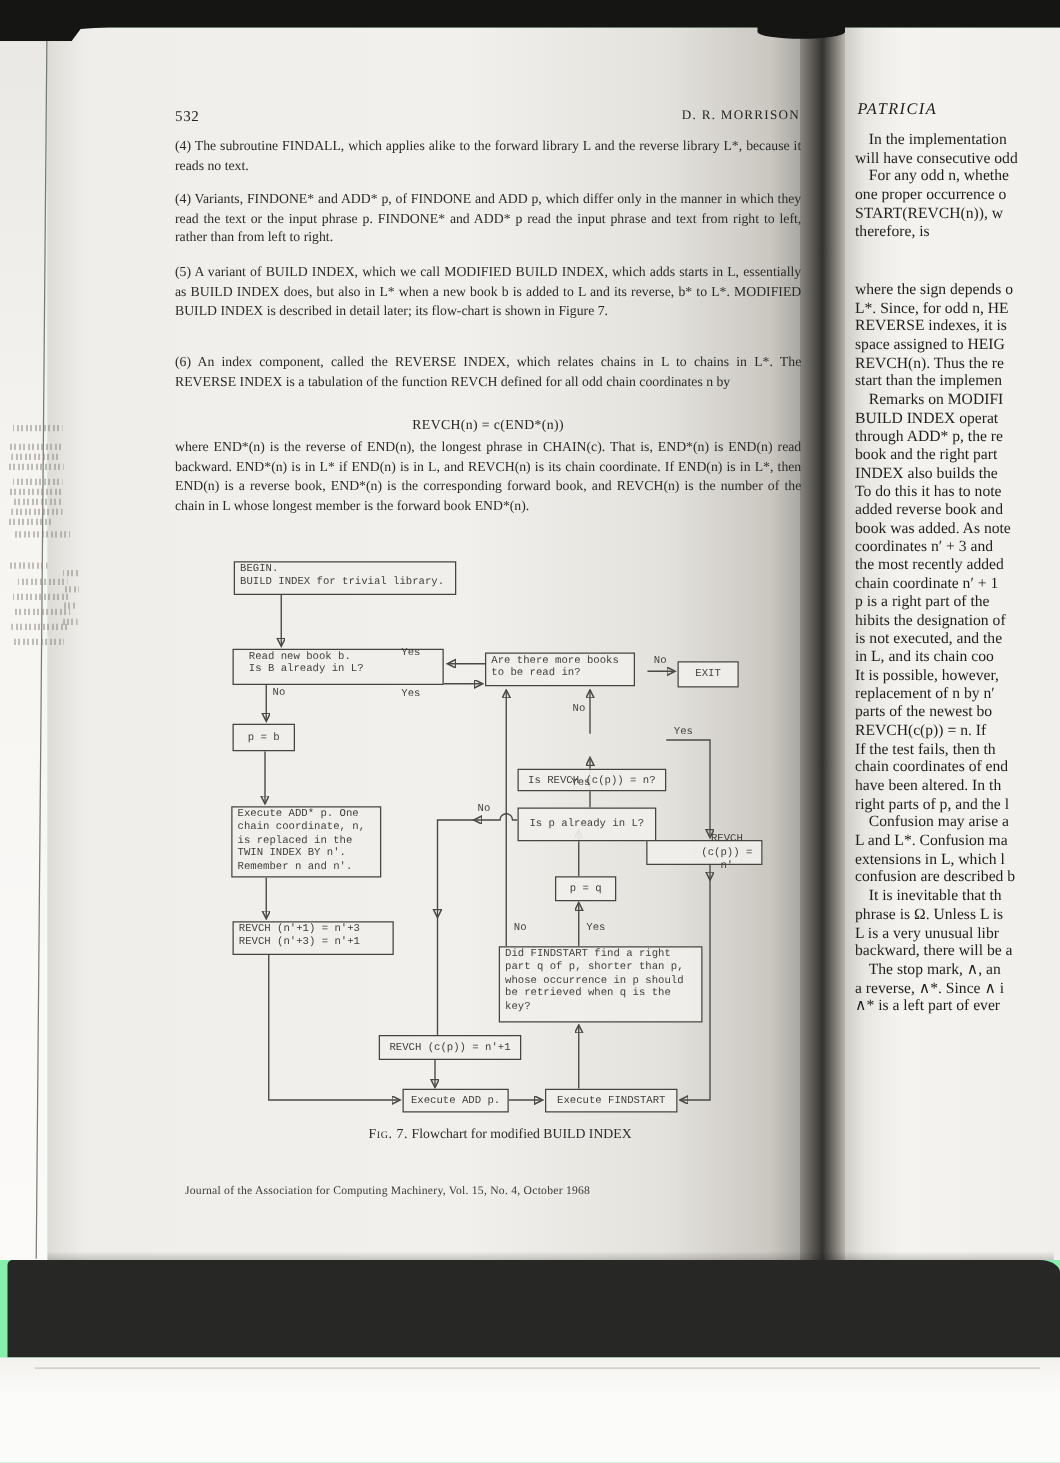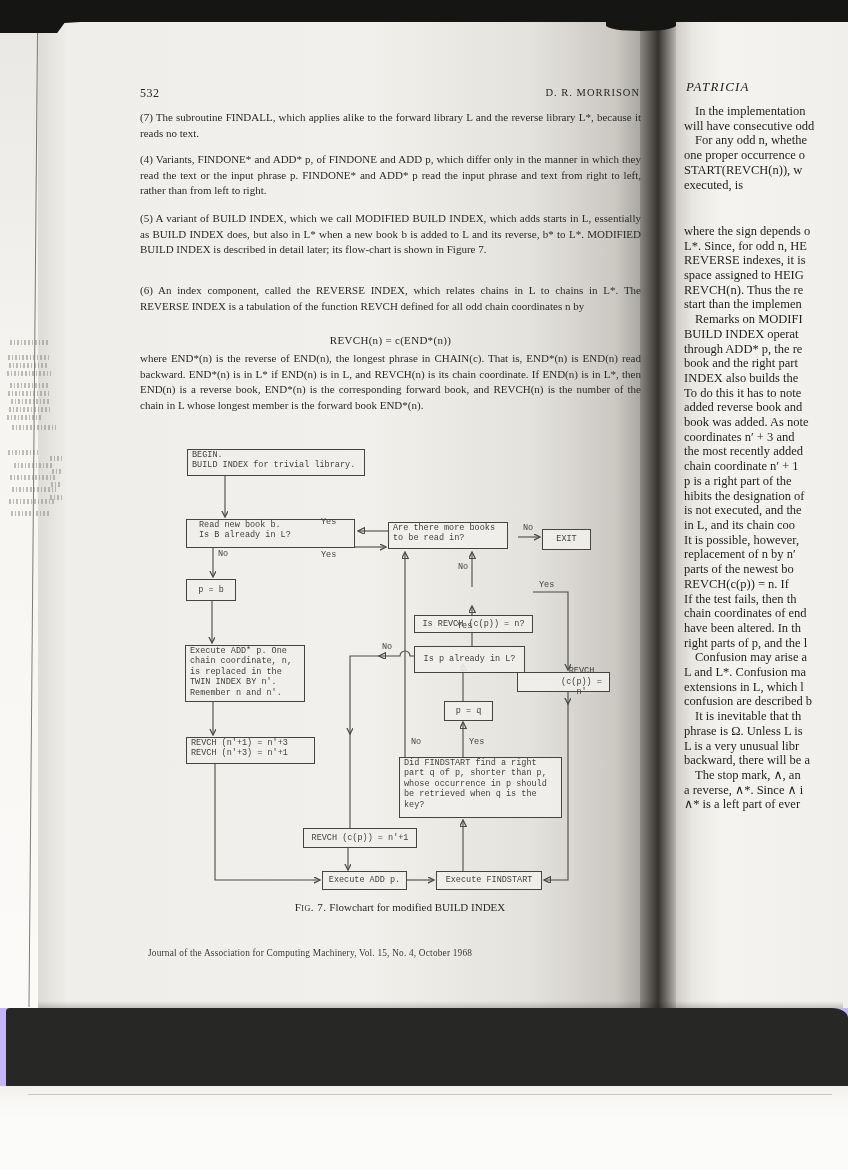--- a/index.html
+++ b/index.html
@@ -1,16 +1,16 @@
 <!DOCTYPE html>
 <html><head>
 <meta charset="utf-8">
 <style>
   html,body{margin:0;padding:0;background:#ffffff;}
-  .scan{position:relative;width:848px;height:1170px;background:#c4b5fd;overflow:hidden;
+  .scan{position:relative;width:848px;height:1170px;background:#86efac;overflow:hidden;
         font-family:"Liberation Serif",serif;color:#262624;}
   .abs{position:absolute;}
 
   
   .top-bar{left:0;top:0;width:848px;height:22px;background:#151513;}
   .top-bar-left{left:0;top:0;width:104px;height:33px;background:#151513;
     clip-path:polygon(0 0,100% 0,100% 62%,62% 70%,55% 100%,0 100%);}
   .spine-dip{left:606px;top:20px;width:70px;height:11px;background:#151513;border-radius:0 0 100% 100%;}
   .edge-left{left:0;top:22px;width:38px;height:986px;background:linear-gradient(180deg,#e9e8e5,#f6f5f2 40%,#fbfaf8);}
   .edge-line{left:37px;top:31px;width:1.4px;height:976px;background:#55534e;opacity:.75;
@@ -98,21 +98,21 @@
     <div class="m-row" style="left:3px;top:164px;width:47px;"></div>
     <div class="m-row" style="left:5px;top:176px;width:40px;"></div>
     <div class="m-row" style="left:44px;top:121px;width:13px;"></div>
     <div class="m-row" style="left:46px;top:134px;width:11px;"></div>
     <div class="m-row" style="left:45px;top:147px;width:10px;"></div>
     <div class="m-row" style="left:44px;top:160px;width:12px;"></div>
   </div>
 
   <div class="abs pg-num">532</div>
   <div class="abs run-head">D. R. MORRISON</div>
-  <div class="abs para p3">(7)  The subroutine FINDALL, which applies alike to the forward library L and the reverse library L*, because it reads no text.</div>
+  <div class="abs para p3">(4)  The subroutine FINDALL, which applies alike to the forward library L and the reverse library L*, because it reads no text.</div>
   <div class="abs para p4">(4)  Variants, FINDONE* and ADD* p, of FINDONE and ADD p, which differ only in the manner in which they read the text or the input phrase p. FINDONE* and ADD* p read the input phrase and text from right to left, rather than from left to right.</div>
   <div class="abs para p5">(5)  A variant of BUILD INDEX, which we call MODIFIED BUILD INDEX, which adds starts in L, essentially as BUILD INDEX does, but also in L* when a new book b is added to L and its reverse, b* to L*. MODIFIED BUILD INDEX is described in detail later; its flow-chart is shown in Figure 7.</div>
   <div class="abs para p6">(6)  An index component, called the REVERSE INDEX, which relates chains in L to chains in L*. The REVERSE INDEX is a tabulation of the function REVCH defined for all odd chain coordinates n by</div>
   <div class="abs eq">REVCH(n) = c(END*(n))</div>
   <div class="abs para p7">where END*(n) is the reverse of END(n), the longest phrase in CHAIN(c). That is, END*(n) is END(n) read backward. END*(n) is in L* if END(n) is in L, and REVCH(n) is its chain coordinate. If END(n) is in L*, then END(n) is a reverse book, END*(n) is the corresponding forward book, and REVCH(n) is the number of the chain in L whose longest member is the forward book END*(n).</div>
 
   <div class="abs flowchart">
     <svg class="fc-svg" width="440" height="460">
       <defs>
         <marker id="ah" markerWidth="7" markerHeight="7" refX="5" refY="3" orient="auto">
@@ -195,21 +195,21 @@
       <div class="ind">In the implementation</div>
 
       <div>will have consecutive odd</div>
 
       <div class="ind">For any odd n, whethe</div>
 
       <div>one proper occurrence o</div>
 
       <div>START(REVCH(n)), w</div>
 
-      <div>executed, is</div>
+      <div>therefore, is</div>
 
       <div class="eq">HEIGHT(n) =</div>
 
       <div>where the sign depends o</div>
 
       <div>L*. Since, for odd n, HE</div>
 
       <div>REVERSE indexes, it is</div>
 
       <div>space assigned to HEIG</div>

